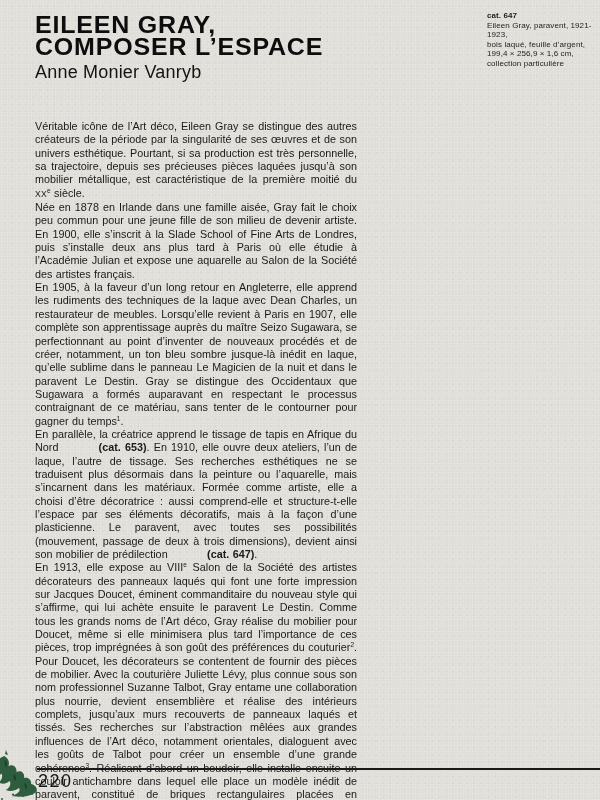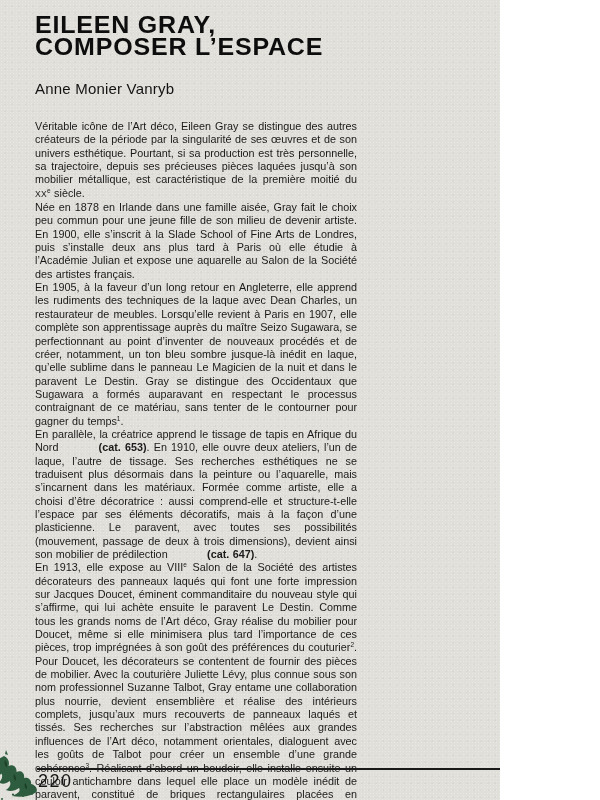--- a/index.html
+++ b/index.html
@@ -1,36 +1,36 @@
 <!DOCTYPE html>
 <html lang="fr"><head>
 <meta charset="utf-8">
 <style>
   * { margin:0; padding:0; box-sizing:border-box; }
   html,body { width:600px; height:800px; overflow:hidden; }
   .page {
-    position:relative; width:500px; height:800px;
+    position:relative; width:600px; height:800px;
     background-color:#e1dfda;
     background-image:
       radial-gradient(rgba(255,255,255,.28) 1px, transparent 1px),
       radial-gradient(rgba(60,58,52,.05) 1px, transparent 1px);
     background-size:3px 3px, 7px 7px;
     background-position:0 0, 2px 3px;
     font-family:"Liberation Sans", sans-serif;
     color:#161616;
   }
 
   
   .header { position:absolute; left:35px; top:13px; }
   .title {
     font-size:25px; line-height:22.5px; font-weight:bold;
     letter-spacing:0.8px; color:#0d0d0d;
     transform:scaleY(.98); transform-origin:left top;
   }
-  .author { margin-top:22px; font-size:15px; letter-spacing:.2px; color:#141414; }
+  .author { margin-top:4px; font-size:18px; letter-spacing:.2px; color:#141414; }
 
   
   .caption {
     position:absolute; left:487px; top:11px; width:108px;
     font-size:8px; line-height:9.6px; color:#1d1d1d; letter-spacing:.1px;
   }
   .caption .cat { font-weight:bold; }
 
   
   .article {
@@ -64,20 +64,27 @@
 <div class="page">
 
   <div class="header">
     <div class="title">
       <div>EILEEN GRAY,</div>
       <div>COMPOSER L’ESPACE</div>
     </div>
     <div class="author">Anne Monier Vanryb</div>
   </div>
 
+  <div class="caption">
+    <div class="cat">cat. 647</div>
+    <div>Eileen Gray, paravent, 1921-1923,</div>
+    <div>bois laqué, feuille d’argent,</div>
+    <div>199,4 × 256,9 × 1,6 cm,</div>
+    <div>collection particulière</div>
+  </div>
 
   <div class="article">
       <p><span class="seg-n">Véritable icône de l’Art déco, Eileen Gray se distingue des autres créateurs de la période par la singularité de ses œuvres et de son univers esthétique. Pourtant, si sa production est très personnelle, sa trajectoire, depuis ses précieuses pièces laquées jusqu’à son mobilier métallique, est caractéristique de la première moitié du </span><span class="seg-sc">XX</span><sup class="seg-sup">e</sup><span class="seg-n"> siècle.</span></p>
       <p><span class="seg-n">Née en 1878 en Irlande dans une famille aisée, Gray fait le choix peu commun pour une jeune fille de son milieu de devenir artiste. En 1900, elle s’inscrit à la Slade School of Fine Arts de Londres, puis s’installe deux ans plus tard à Paris où elle étudie à l’Académie Julian et expose une aquarelle au Salon de la Société des artistes français.</span></p>
       <p><span class="seg-n">En 1905, à la faveur d’un long retour en Angleterre, elle apprend les rudiments des techniques de la laque avec Dean Charles, un restaurateur de meubles. Lorsqu’elle revient à Paris en 1907, elle complète son apprentissage auprès du maître Seizo Sugawara, se perfectionnant au point d’inventer de nouveaux procédés et de créer, notamment, un ton bleu sombre jusque-là inédit en laque, qu’elle sublime dans le panneau </span><span class="seg-i">Le Magicien de la nuit</span><span class="seg-n"> et dans le paravent </span><span class="seg-i">Le Destin</span><span class="seg-n">. Gray se distingue des Occidentaux que Sugawara a formés auparavant en respectant le processus contraignant de ce matériau, sans tenter de le contourner pour gagner du temps</span><sup class="seg-sup">1</sup><span class="seg-n">.</span></p>
       <p><span class="seg-n">En parallèle, la créatrice apprend le tissage de tapis en Afrique du Nord </span><span class="seg-b">(cat. 653)</span><span class="seg-n">. En 1910, elle ouvre deux ateliers, l’un de laque, l’autre de tissage. Ses recherches esthétiques ne se traduisent plus désormais dans la peinture ou l’aquarelle, mais s’incarnent dans les matériaux. Formée comme artiste, elle a choisi d’être décoratrice : aussi comprend-elle et structure-t-elle l’espace par ses éléments décoratifs, mais à la façon d’une plasticienne. Le paravent, avec toutes ses possibilités (mouvement, passage de deux à trois dimensions), devient ainsi son mobilier de prédilection </span><span class="seg-b">(cat. 647)</span><span class="seg-n">.</span></p>
       <p><span class="seg-n">En 1913, elle expose au VIII</span><sup class="seg-sup">e</sup><span class="seg-n"> Salon de la Société des artistes décorateurs des panneaux laqués qui font une forte impression sur Jacques Doucet, éminent commanditaire du nouveau style qui s’affirme, qui lui achète ensuite le paravent </span><span class="seg-i">Le Destin</span><span class="seg-n">. Comme tous les grands noms de l’Art déco, Gray réalise du mobilier pour Doucet, même si elle minimisera plus tard l’importance de ces pièces, trop imprégnées à son goût des préférences du couturier</span><sup class="seg-sup">2</sup><span class="seg-n">. Pour Doucet, les décorateurs se contentent de fournir des pièces de mobilier. Avec la couturière Juliette Lévy, plus connue sous son nom professionnel Suzanne Talbot, Gray entame une collaboration plus nourrie, devient ensemblière et réalise des intérieurs complets, jusqu’aux murs recouverts de panneaux laqués et tissés. Ses recherches sur l’abstraction mêlées aux grandes influences de l’Art déco, notamment orientales, dialoguent avec les goûts de Talbot pour créer un ensemble d’une grande cohérence</span><sup class="seg-sup">3</sup><span class="seg-n">. Réalisant d’abord un boudoir, elle installe ensuite un couloir antichambre dans lequel elle place un modèle inédit de paravent, constitué de briques rectangulaires placées en quinconce, l’une de ses œuvres les plus importantes, véritable meuble architectural complètement modulable </span></p>
     </div>
 
   <svg class="ornament" viewBox="0 0 42 50" xmlns="http://www.w3.org/2000/svg" aria-hidden="true">

